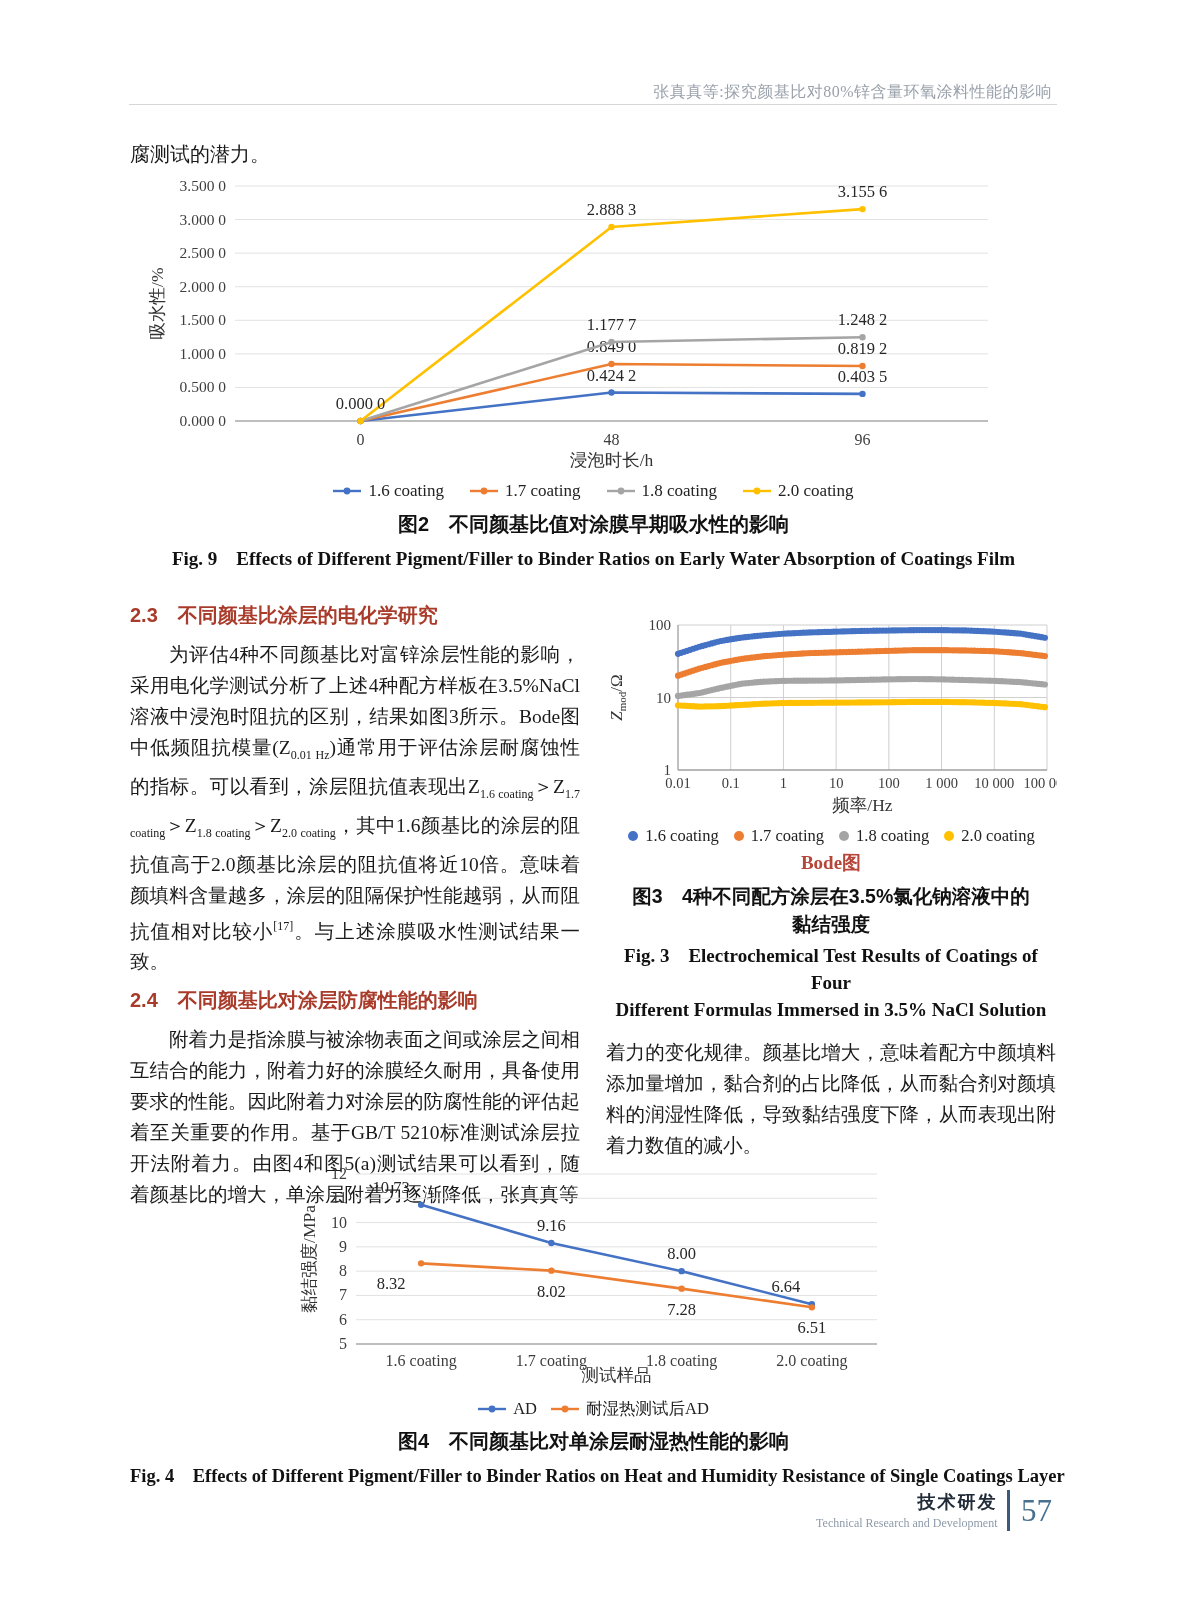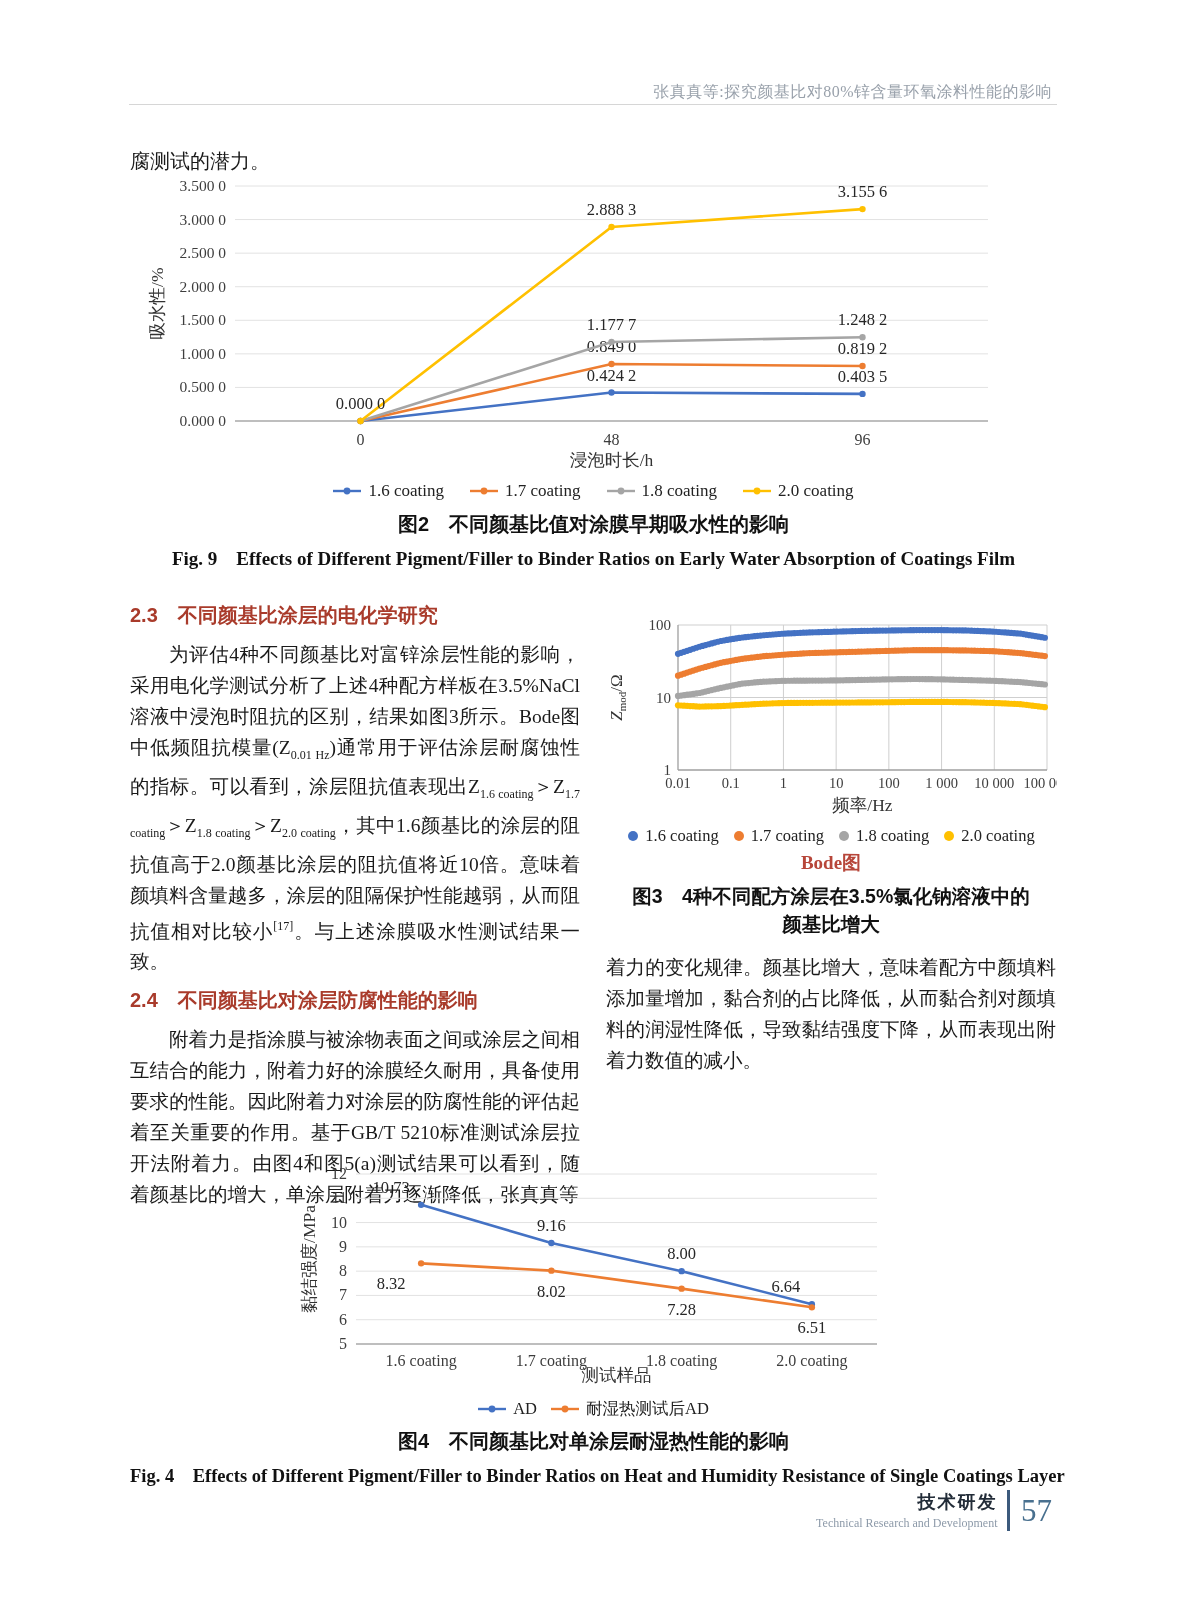--- a/index.html
+++ b/index.html
@@ -1,20 +1,20 @@
 <!DOCTYPE html>
 <html lang="zh"><head>
 <meta charset="utf-8">
 <style>
   html,body{margin:0;padding:0;background:#ffffff;}
   .page{position:relative;width:1182px;height:1600px;background:#fff;overflow:hidden;
         font-family:"Liberation Serif","DejaVu Serif",serif;color:#1a1a1a;}
   .running-head{position:absolute;top:82px;right:130px;font-size:16px;color:#99a1ab;letter-spacing:.5px;}
   .rule{position:absolute;top:104px;left:129px;width:928px;border-top:1.5px solid #d6d6d6;}
-  .lead{position:absolute;top:128px;left:130px;font-size:20px;}
+  .lead{position:absolute;top:121px;left:130px;font-size:20px;}
   .figwrap{position:absolute;left:130px;width:927px;}
   #fig2wrap{top:168px;}
   #fig4wrap{top:1138px;}
   .legend-row{display:flex;justify-content:center;align-items:center;gap:26px;margin-top:4px;
               font-size:17px;color:#222;}
   .lg-item{display:inline-flex;align-items:center;gap:5px;}
   .cap-zh{text-align:center;font-family:"Liberation Sans","DejaVu Sans",sans-serif;font-weight:bold;
           font-size:20px;margin-top:10px;color:#111;}
   .cap-en{text-align:center;font-weight:bold;font-size:19px;margin-top:8px;color:#111;white-space:nowrap;}
   #fig4wrap .cap-en{font-size:18.5px;}
@@ -682,21 +682,25 @@
           <span class="lg-item">
             <svg width="13" height="12">
               <circle cx="6" cy="6" r="5" fill="#FFC000"></circle>
             </svg>
             <span>2.0 coating</span>
           </span>
         </div>
       <div class="bode-label">Bode图</div>
       <div class="cap3-zh">
         <div>图3　4种不同配方涂层在3.5%氯化钠溶液中的</div>
-        <div>颜基比增大</div>
+        <div>黏结强度</div>
+      </div>
+      <div class="cap3-en">
+        <div>Fig. 3　Electrochemical Test Results of Coatings of Four</div>
+        <div>Different Formulas Immersed in 3.5% NaCl Solution</div>
       </div>
       <p class="para" id="pararight" style="text-align:justify;">着力的变化规律。颜基比增大，意味着配方中颜填料添加量增加，黏合剂的占比降低，从而黏合剂对颜填料的润湿性降低，导致黏结强度下降，从而表现出附着力数值的减小。</p>
     </div>
   </div>
 
   <div class="figwrap" id="fig4wrap">
     <svg id="chart4" width="927" height="250" viewBox="0 0 927 250">
         <line x1="226" y1="206" x2="747" y2="206" stroke="#a8a8a8" stroke-width="1.4"></line>
         <text x="217" y="211" text-anchor="end" font-size="16" fill="#3d3d3d">5</text>
         <line x1="226" y1="181.71428571428572" x2="747" y2="181.71428571428572" stroke="#e2e2e2" stroke-width="1"></line>

